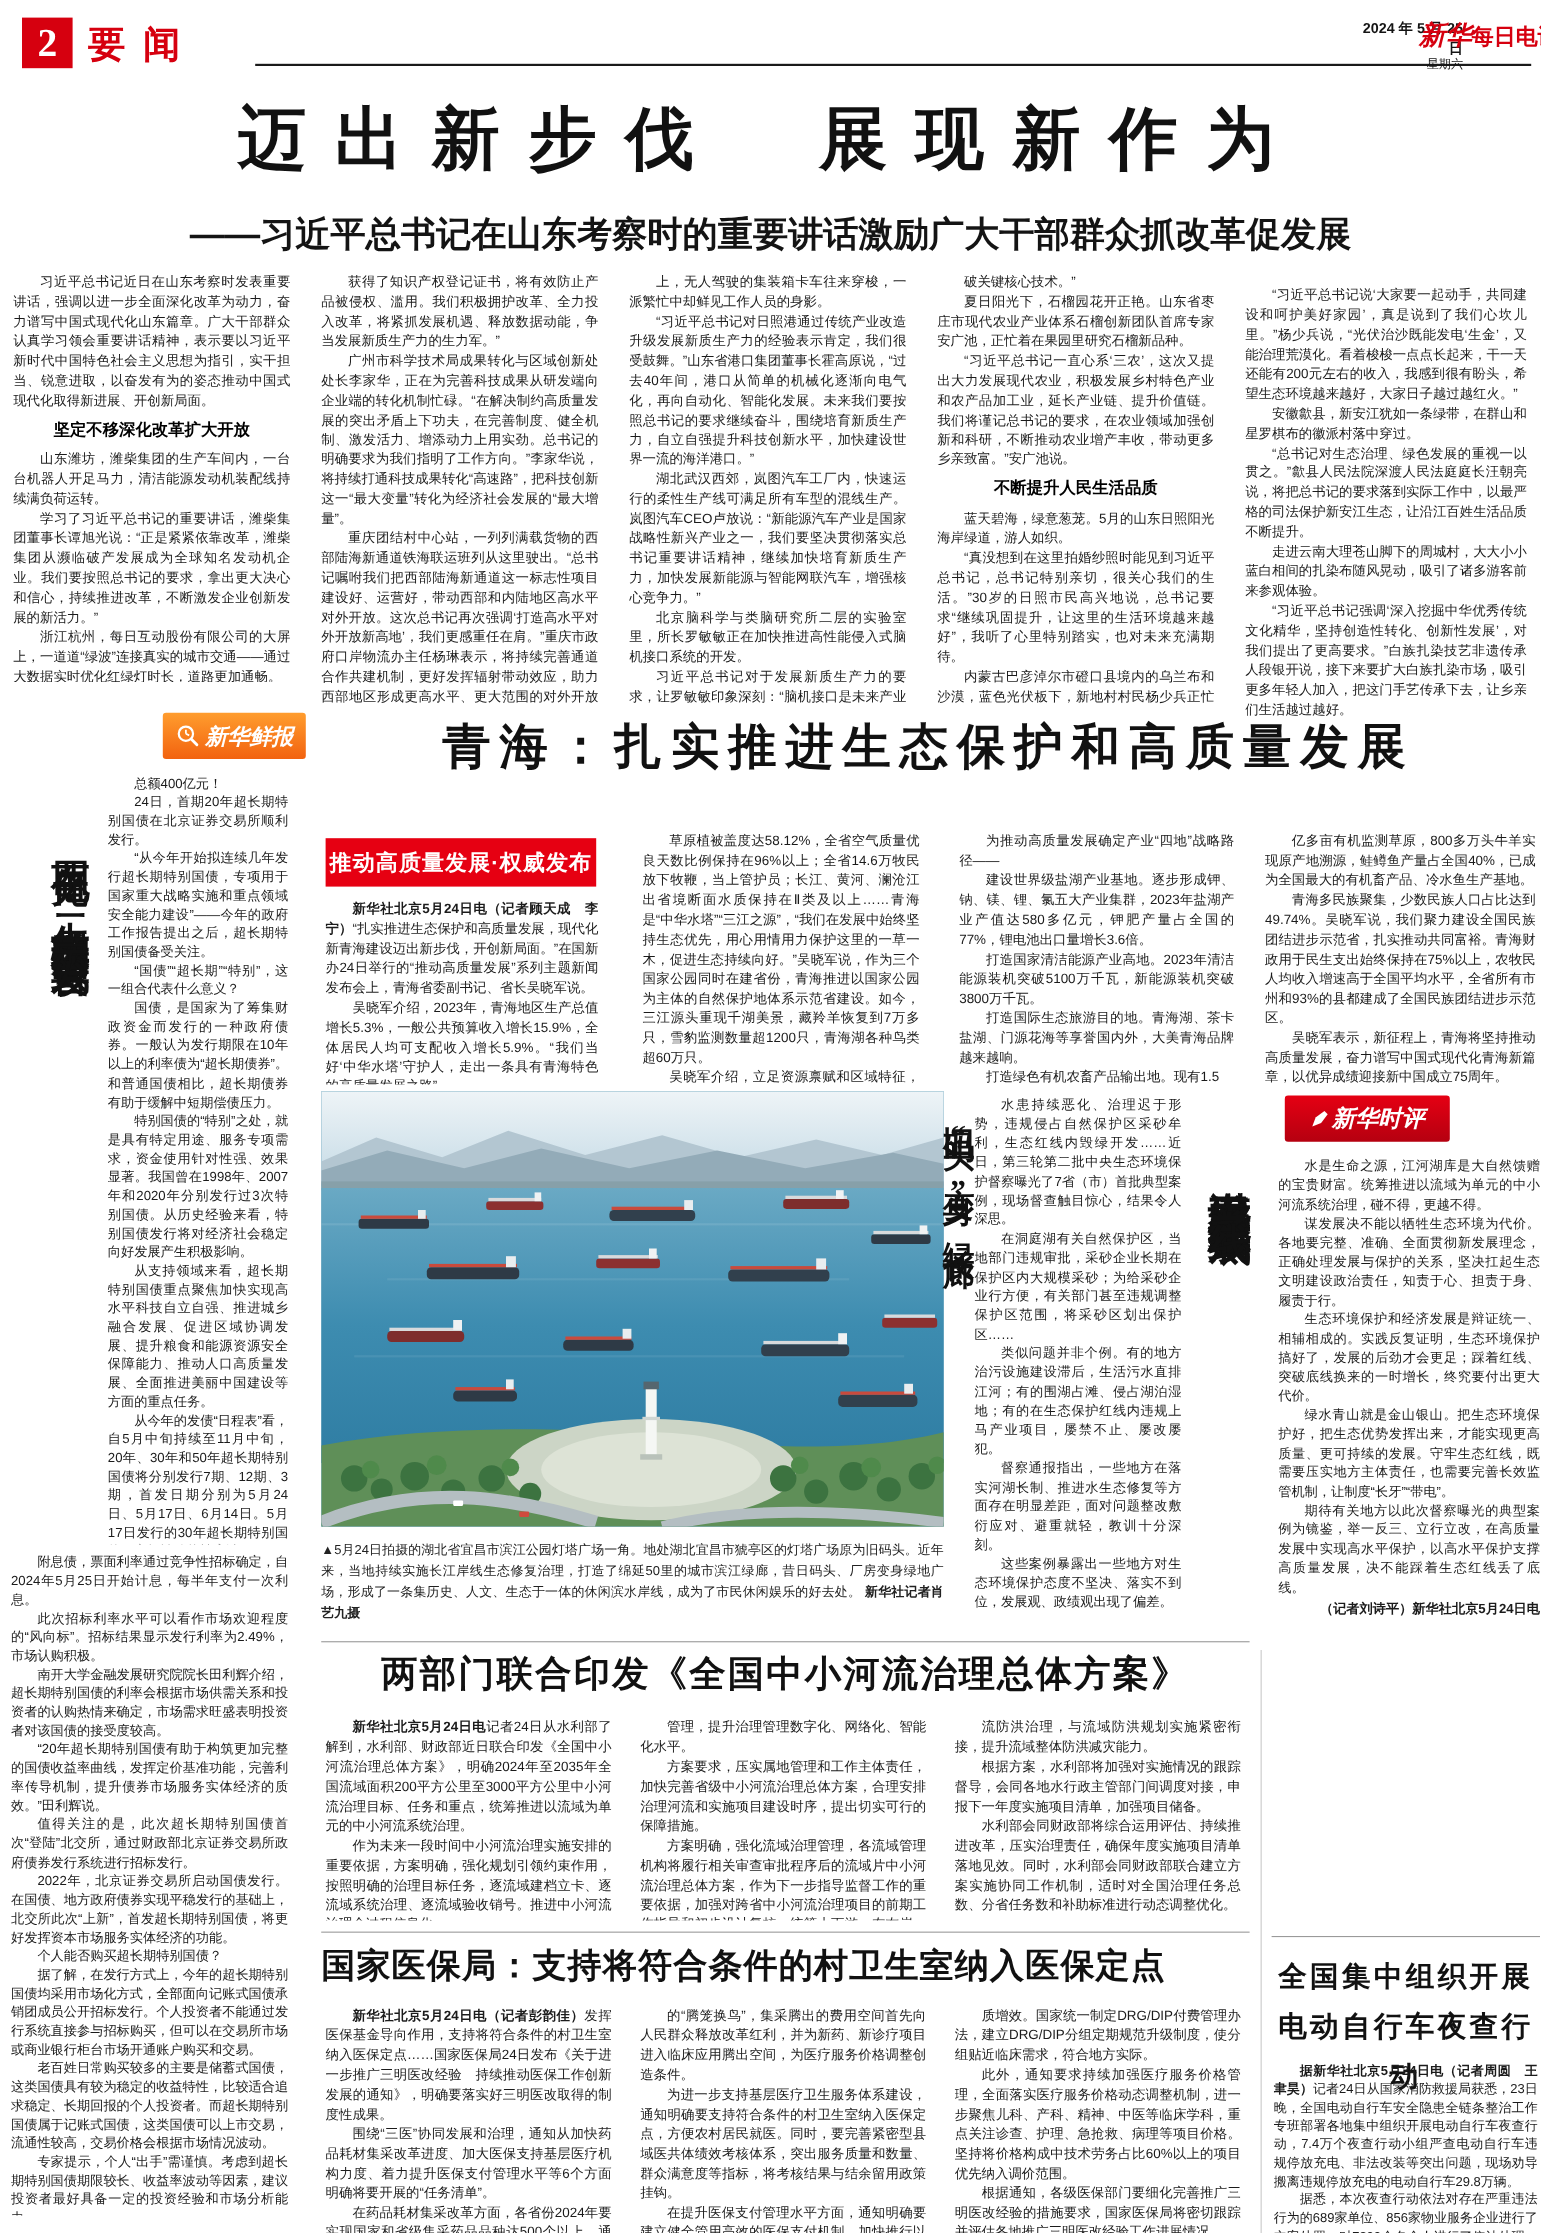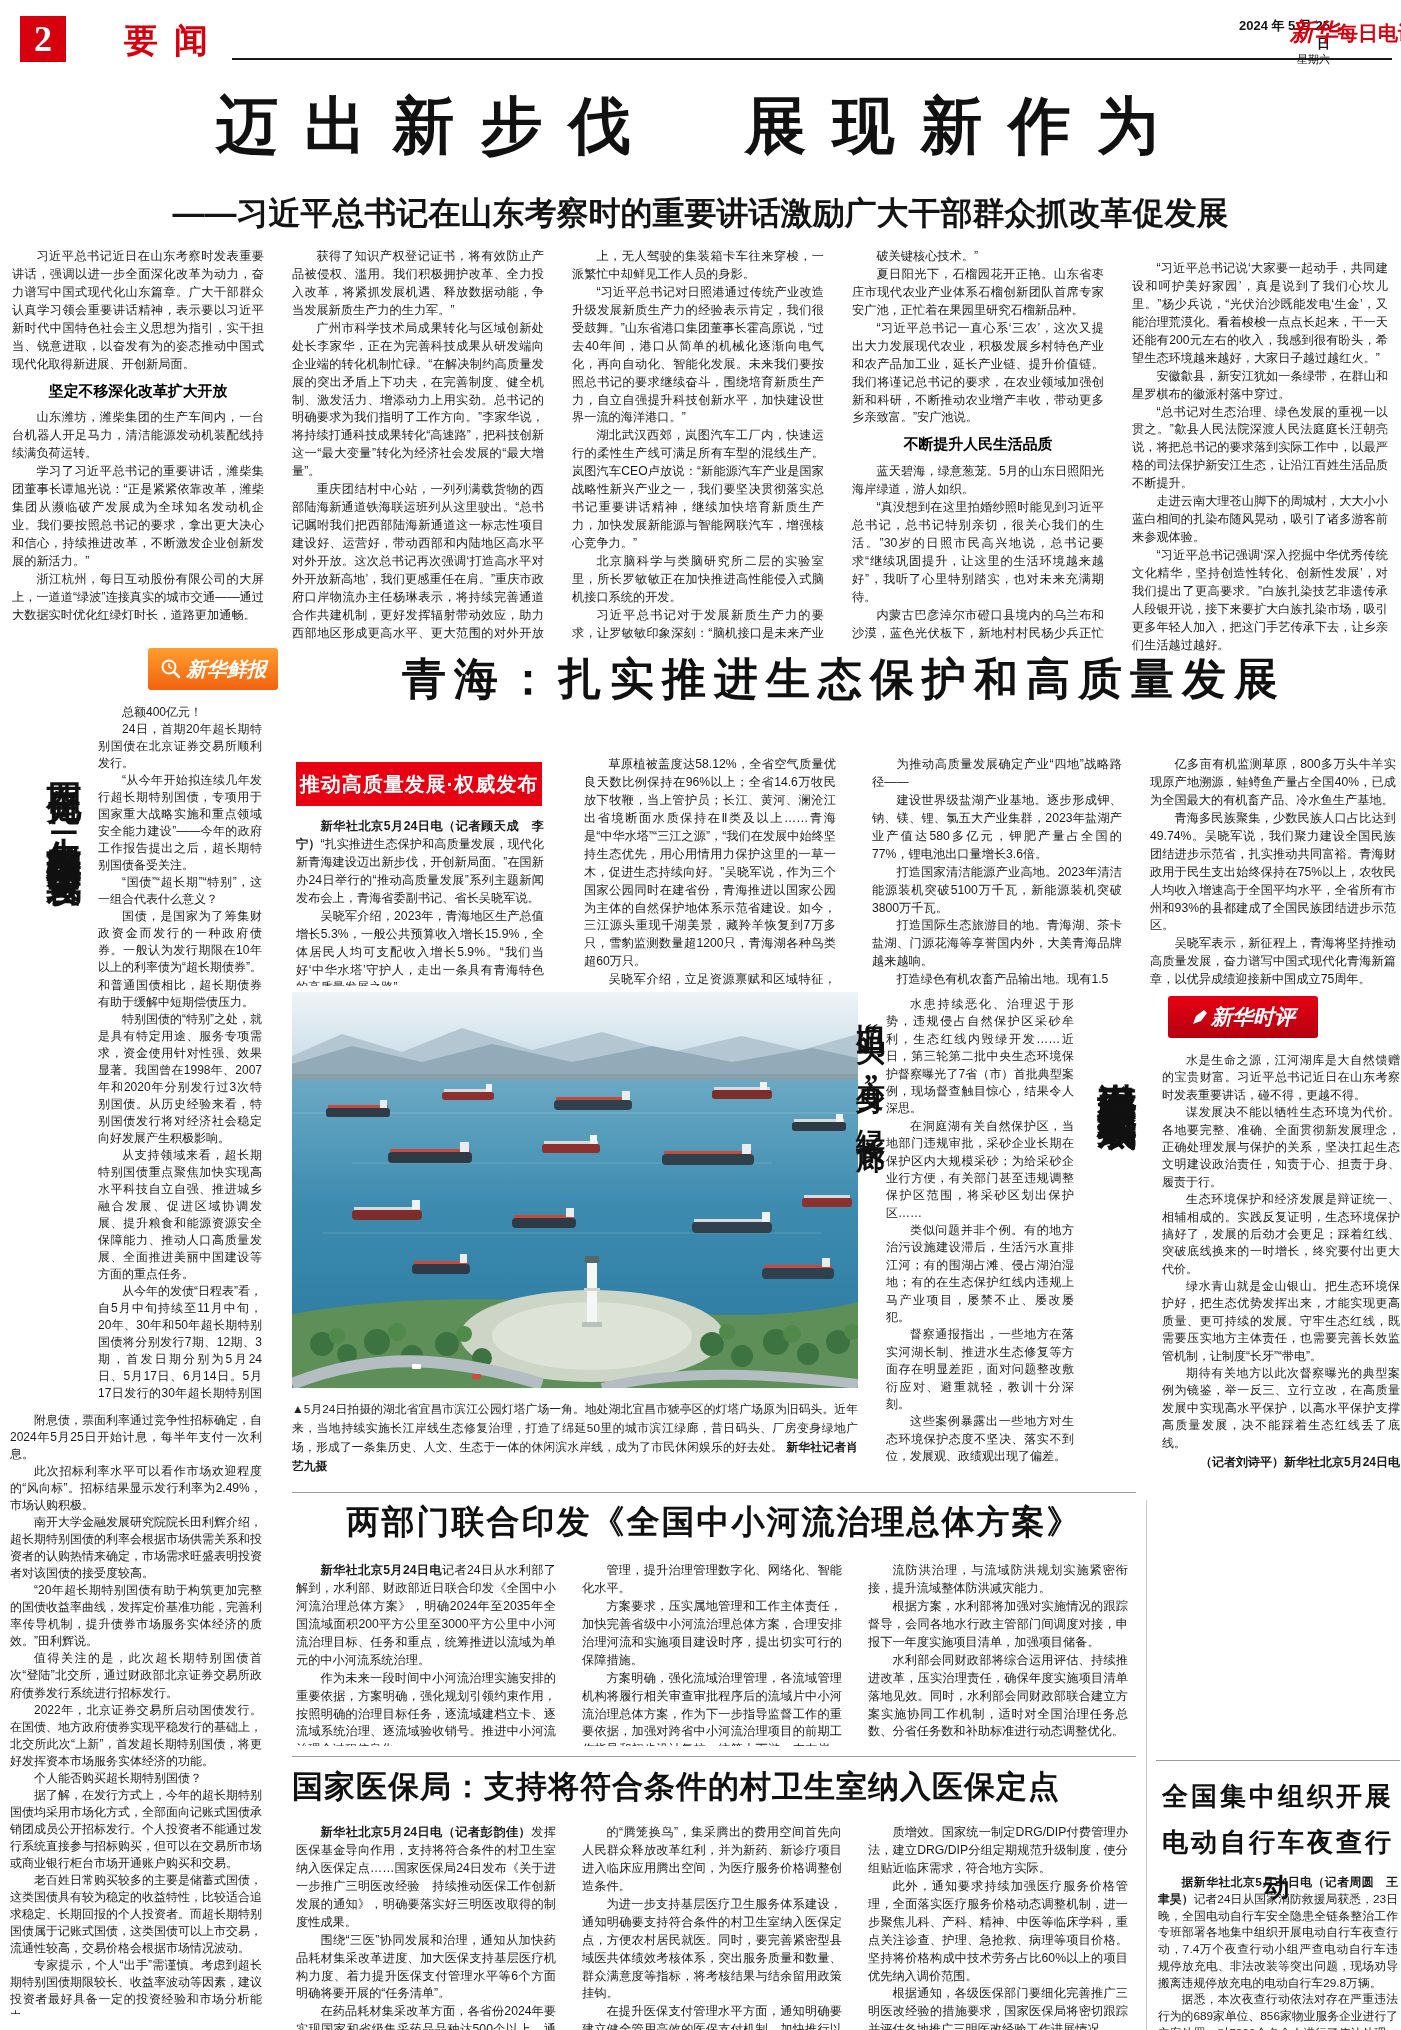--- a/index.html
+++ b/index.html
@@ -4,21 +4,21 @@
 <style>
   html,body{margin:0;padding:0;background:#e9e9e9;}
   .page{position:relative;width:1401px;height:2030px;background:#ffffff;margin:0 auto;
         font-family:"Liberation Sans","DejaVu Sans",sans-serif;color:#141414;overflow:hidden;}
   .abs{position:absolute;}
   
   .pagenum{left:20px;top:16px;width:46px;height:46px;background:#d6000f;color:#fff;
            font-family:"Liberation Serif","DejaVu Serif",serif;font-weight:900;font-size:36px;
            display:flex;align-items:center;justify-content:center;}
   .section-title{left:80px;top:18px;color:#d6000f;font-family:"Liberation Serif","DejaVu Serif",serif;
-           font-weight:900;font-size:34px;letter-spacing:16px;margin-left:44px;}
+           font-weight:900;font-size:34px;letter-spacing:16px;}
   .header-rule{left:232px;top:58px;width:1160px;height:2px;background:#1a1a1a;}
   .date-block{left:1238px;top:17px;width:92px;text-align:right;line-height:1.35;}
   .date-line1{font-size:13px;font-weight:bold;}
   .date-line2{font-size:11px;}
   .masthead{left:1290px;top:16px;color:#d6000f;font-weight:900;font-size:20px;white-space:nowrap;}
   .masthead .script{font-style:italic;font-size:24px;font-family:"Liberation Serif","DejaVu Serif",serif;}
   
   .serifhead{font-family:"Liberation Serif","DejaVu Serif",serif;font-weight:900;color:#111;}
   .lead-title{left:0;top:84px;width:1401px;text-align:center;font-size:62px;letter-spacing:26px;}
   .lead-sub{left:0;top:192px;width:1401px;text-align:center;font-size:32px;font-weight:800;}
@@ -315,21 +315,21 @@
   </div>
   <div class="abs serifhead vert shiping-vtitle">谋发展不能踩着生态红线丢了底线</div>
   <div class="colbody" style="left:886px;top:996px;width:188px;height:750px;font-size:12px;line-height:1.45;">
       <div class="para">水患持续恶化、治理迟于形势，违规侵占自然保护区采砂牟利，生态红线内毁绿开发……近日，第三轮第二批中央生态环境保护督察曝光了7省（市）首批典型案例，现场督查触目惊心，结果令人深思。</div>
       <div class="para">在洞庭湖有关自然保护区，当地部门违规审批，采砂企业长期在保护区内大规模采砂；为给采砂企业行方便，有关部门甚至违规调整保护区范围，将采砂区划出保护区……</div>
       <div class="para">类似问题并非个例。有的地方治污设施建设滞后，生活污水直排江河；有的围湖占滩、侵占湖泊湿地；有的在生态保护红线内违规上马产业项目，屡禁不止、屡改屡犯。</div>
       <div class="para">督察通报指出，一些地方在落实河湖长制、推进水生态修复等方面存在明显差距，面对问题整改敷衍应对、避重就轻，教训十分深刻。</div>
       <div class="para">这些案例暴露出一些地方对生态环境保护态度不坚决、落实不到位，发展观、政绩观出现了偏差。</div>
     </div>
   <div class="colbody" style="left:1162px;top:1052px;width:238px;height:694px;font-size:12px;line-height:1.45;">
-      <div class="para">水是生命之源，江河湖库是大自然馈赠的宝贵财富。习近平总书记近日在山东考察时发表重要讲话，碰不得，更越不得。</div>
+      <div class="para">水是生命之源，江河湖库是大自然馈赠的宝贵财富。统筹推进以流域为单元的中小河流系统治理，碰不得，更越不得。</div>
       <div class="para">谋发展决不能以牺牲生态环境为代价。各地要完整、准确、全面贯彻新发展理念，正确处理发展与保护的关系，坚决扛起生态文明建设政治责任，知责于心、担责于身、履责于行。</div>
       <div class="para">生态环境保护和经济发展是辩证统一、相辅相成的。实践反复证明，生态环境保护搞好了，发展的后劲才会更足；踩着红线、突破底线换来的一时增长，终究要付出更大代价。</div>
       <div class="para">绿水青山就是金山银山。把生态环境保护好，把生态优势发挥出来，才能实现更高质量、更可持续的发展。守牢生态红线，既需要压实地方主体责任，也需要完善长效监管机制，让制度“长牙”“带电”。</div>
       <div class="para">期待有关地方以此次督察曝光的典型案例为镜鉴，举一反三、立行立改，在高质量发展中实现高水平保护，以高水平保护支撑高质量发展，决不能踩着生态红线丢了底线。</div>
       <div class="para byline">（记者刘诗平）新华社北京5月24日电</div>
     </div>
 
   <div class="abs hrule" style="left:292px;top:1492px;width:844px;"></div>
   <div class="abs hrule" style="left:292px;top:1756px;width:844px;"></div>
   <div class="abs hrule" style="left:1156px;top:1760px;width:244px;"></div>

